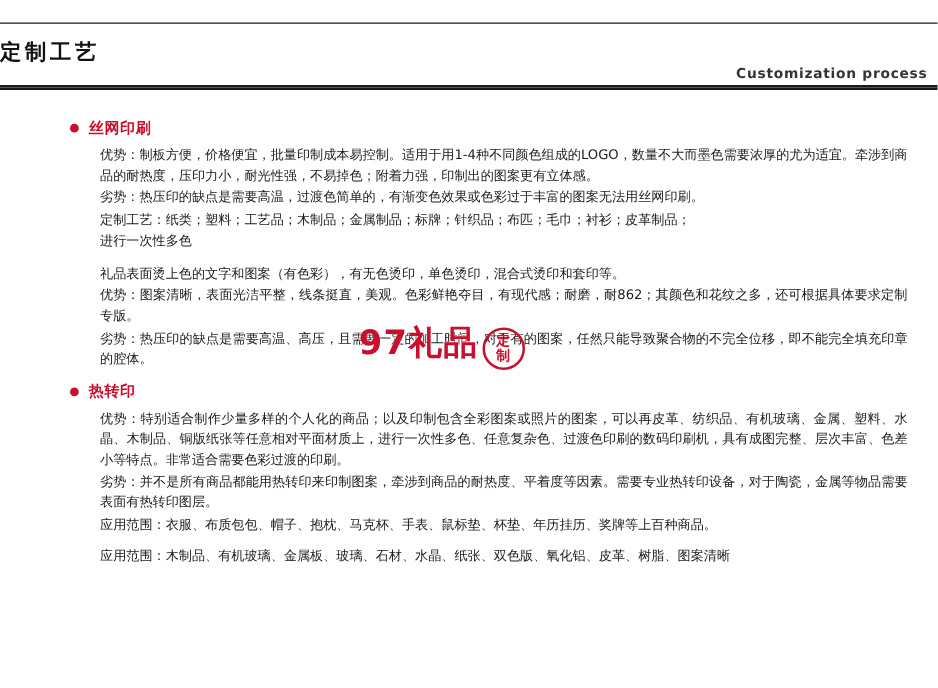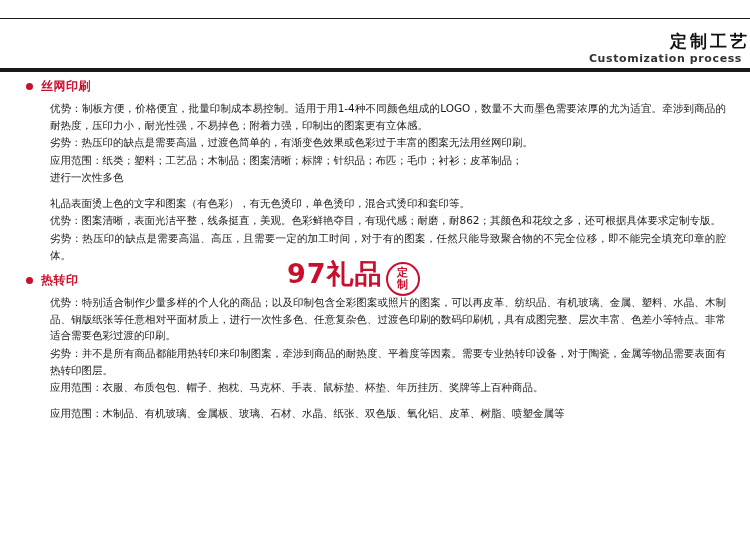--- a/index.html
+++ b/index.html
@@ -43,41 +43,42 @@
     right: 0;
     bottom: 0;
     height: 2px;
     background: #1a1a1a;
   }
   .header .title {
     position: absolute;
     top: 30px;
     left: 0;
     right: 0;
-    text-align: right;
+    text-align: left;
     font-size: 17px;
     font-weight: bold;
     letter-spacing: 3px;
     color: #111;
   }
   .header .subtitle {
     position: absolute;
     right: 8px;
     bottom: 5px;
     font-size: 11px;
     font-weight: bold;
     letter-spacing: 0.6px;
     color: #333;
     font-family: "DejaVu Sans", "Liberation Sans", sans-serif;
   }
 
   
   .content {
-    padding: 6px 14px 0 14px;
-    box-sizing: border-box;
+    padding: 22px 14px 0 14px;
+    box-sizing: border-box;
+    margin-left: 30px;
   }
   .section {
     margin-bottom: 9px;
   }
   .section-head {
     display: flex;
     align-items: center;
     margin-bottom: 5px;
   }
   .bullet {
@@ -158,42 +159,42 @@
 
   <div class="content">
 
     <div class="section">
       <div class="section-head">
         <span class="bullet"></span>
         <span class="section-title">丝网印刷</span>
       </div>
       <p class="para">优势：制板方便，价格便宜，批量印制成本易控制。适用于用1-4种不同颜色组成的LOGO，数量不大而墨色需要浓厚的尤为适宜。牵涉到商品的耐热度，压印力小，耐光性强，不易掉色；附着力强，印制出的图案更有立体感。</p>
       <p class="para">劣势：热压印的缺点是需要高温，过渡色简单的，有渐变色效果或色彩过于丰富的图案无法用丝网印刷。</p>
-      <p class="para">应用范围：纸类；塑料；工艺品；木制品；图案清晰；标牌；针织品；布匹；毛巾；衬衫；皮革制品；</p>
+      <p class="para">定制工艺：纸类；塑料；工艺品；木制品；金属制品；标牌；针织品；布匹；毛巾；衬衫；皮革制品；</p>
       <p class="para">进行一次性多色</p>
     </div>
 
     <div class="section">
       <p class="para">礼品表面烫上色的文字和图案（有色彩），有无色烫印，单色烫印，混合式烫印和套印等。</p>
       <p class="para">优势：图案清晰，表面光洁平整，线条挺直，美观。色彩鲜艳夺目，有现代感；耐磨，耐862；其颜色和花纹之多，还可根据具体要求定制专版。</p>
       <p class="para">劣势：热压印的缺点是需要高温、高压，且需要一定的加工时间，对于有的图案，任然只能导致聚合物的不完全位移，即不能完全填充印章的腔体。</p>
     </div>
 
     <div class="section">
       <div class="section-head">
         <span class="bullet"></span>
         <span class="section-title">热转印</span>
       </div>
       <p class="para">优势：特别适合制作少量多样的个人化的商品；以及印制包含全彩图案或照片的图案，可以再皮革、纺织品、有机玻璃、金属、塑料、水晶、木制品、铜版纸张等任意相对平面材质上，进行一次性多色、任意复杂色、过渡色印刷的数码印刷机，具有成图完整、层次丰富、色差小等特点。非常适合需要色彩过渡的印刷。</p>
       <p class="para">劣势：并不是所有商品都能用热转印来印制图案，牵涉到商品的耐热度、平着度等因素。需要专业热转印设备，对于陶瓷，金属等物品需要表面有热转印图层。</p>
       <p class="para">应用范围：衣服、布质包包、帽子、抱枕、马克杯、手表、鼠标垫、杯垫、年历挂历、奖牌等上百种商品。</p>
     </div>
 
     <div class="section">
-      <p class="para">应用范围：木制品、有机玻璃、金属板、玻璃、石材、水晶、纸张、双色版、氧化铝、皮革、树脂、喷塑金属等</p>
+      <p class="para">应用范围：木制品、有机玻璃、金属板、玻璃、石材、水晶、纸张、双色版、氧化铝、皮革、树脂、图案清晰</p>
     </div>
 
   </div>
 
   <div class="watermark">
     <span class="wm-text">97礼品</span>
     <span class="wm-seal">
       <span>定</span>
       <span>制</span>
     </span>

